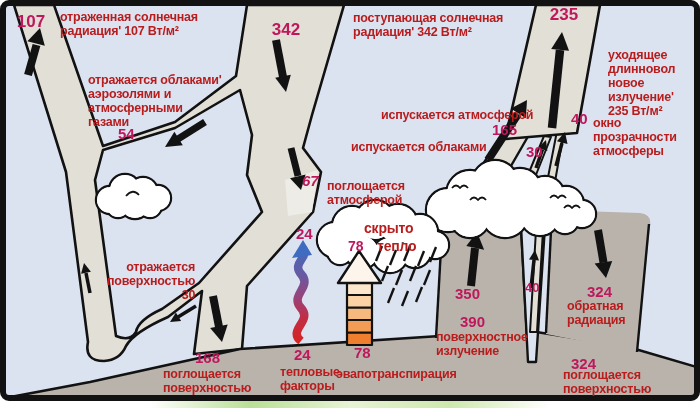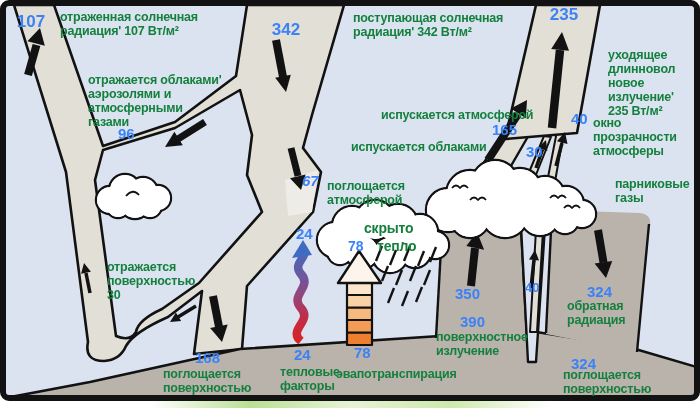--- a/index.html
+++ b/index.html
@@ -1,21 +1,21 @@
 <!DOCTYPE html>
 <html><head>
 <meta charset="utf-8">
 <style>
   html,body{margin:0;padding:0;background:#ffffff;}
   .stage{position:relative;width:700px;height:409px;background:#ffffff;overflow:hidden;
          font-family:"Liberation Sans","DejaVu Sans",sans-serif;}
   .stage svg{position:absolute;left:0;top:0;}
-  .lbl{position:absolute;color:#15803d;font-weight:bold;font-size:12.5px;line-height:1.12;
+  .lbl{position:absolute;color:#b91c1c;font-weight:bold;font-size:12.5px;line-height:1.12;
        white-space:pre-line;letter-spacing:-0.2px;}
-  .num{position:absolute;color:#3b82f6;font-weight:bold;font-size:15px;line-height:1;}
+  .num{position:absolute;color:#be185d;font-weight:bold;font-size:15px;line-height:1;}
   .big{font-size:17px;}
   .sml{font-size:13px;}
   .ctr{text-align:center;}
 </style>
 </head>
 <body>
 
 <div class="stage">
 
 <svg width="700" height="409" viewBox="0 0 700 409">
@@ -240,21 +240,21 @@
       <polygon points="359,251 338,283 381,283" fill="#fdf5eb" stroke-width="2.4"></polygon>
     </g>
   </g>
 
   <rect x="3" y="3" width="694" height="395" rx="6" fill="none" stroke="#121212" stroke-width="6"></rect>
 </svg>
 
 <div class="num big ctr" style="left:14px;top:13px;width:34px;">107</div>
 <div class="num big ctr" style="left:266px;top:21px;width:40px;">342</div>
 <div class="num big ctr" style="left:544px;top:6px;width:40px;">235</div>
-<div class="num" style="left:118px;top:126px;">96</div>
+<div class="num" style="left:118px;top:126px;">54</div>
 <div class="num" style="left:302px;top:173px;font-style:italic;">67</div>
 <div class="num" style="left:296px;top:226px;">24</div>
 <div class="num" style="left:492px;top:122px;">165</div>
 <div class="num" style="left:526px;top:144px;">30</div>
 <div class="num" style="left:571px;top:111px;">40</div>
 <div class="num" style="left:455px;top:286px;">350</div>
 <div class="num" style="left:460px;top:314px;">390</div>
 <div class="num sml" style="left:525px;top:281px;">40</div>
 <div class="num" style="left:587px;top:284px;">324</div>
 <div class="num" style="left:195px;top:350px;">168</div>
@@ -278,23 +278,21 @@
 235 Вт/м²</div>
 <div class="lbl" style="left:337px;top:108px;padding-left:44px;">испускается атмосферой</div>
 <div class="lbl" style="left:351px;top:140px;">испускается облаками</div>
 <div class="lbl" style="left:327px;top:179px;">поглощается
 атмосферой</div>
 <div class="lbl" style="left:364px;top:221px;font-size:14px;text-align:right;">скрыто</div>
 <div class="lbl" style="left:377px;top:239px;font-size:14px;">тепло</div>
 <div class="lbl" style="left:593px;top:116px;">окно
 прозрачности
 атмосферы</div>
-<div class="lbl" style="left:615px;top:177px;">парниковые
-газы</div>
-<div class="lbl" style="left:107px;top:260px;">отражается
+<div class="lbl" style="left:107px;top:260px;text-align:right;">отражается
 поверхностью
 30</div>
 <div class="lbl" style="left:163px;top:367px;">поглощается
 поверхностью</div>
 <div class="lbl" style="left:280px;top:365px;">тепловые
 факторы</div>
 <div class="lbl" style="left:336px;top:367px;">эвапотранспирация</div>
 <div class="lbl" style="left:567px;top:299px;">обратная
 радиация</div>
 <div class="lbl" style="left:436px;top:330px;">поверхностное

